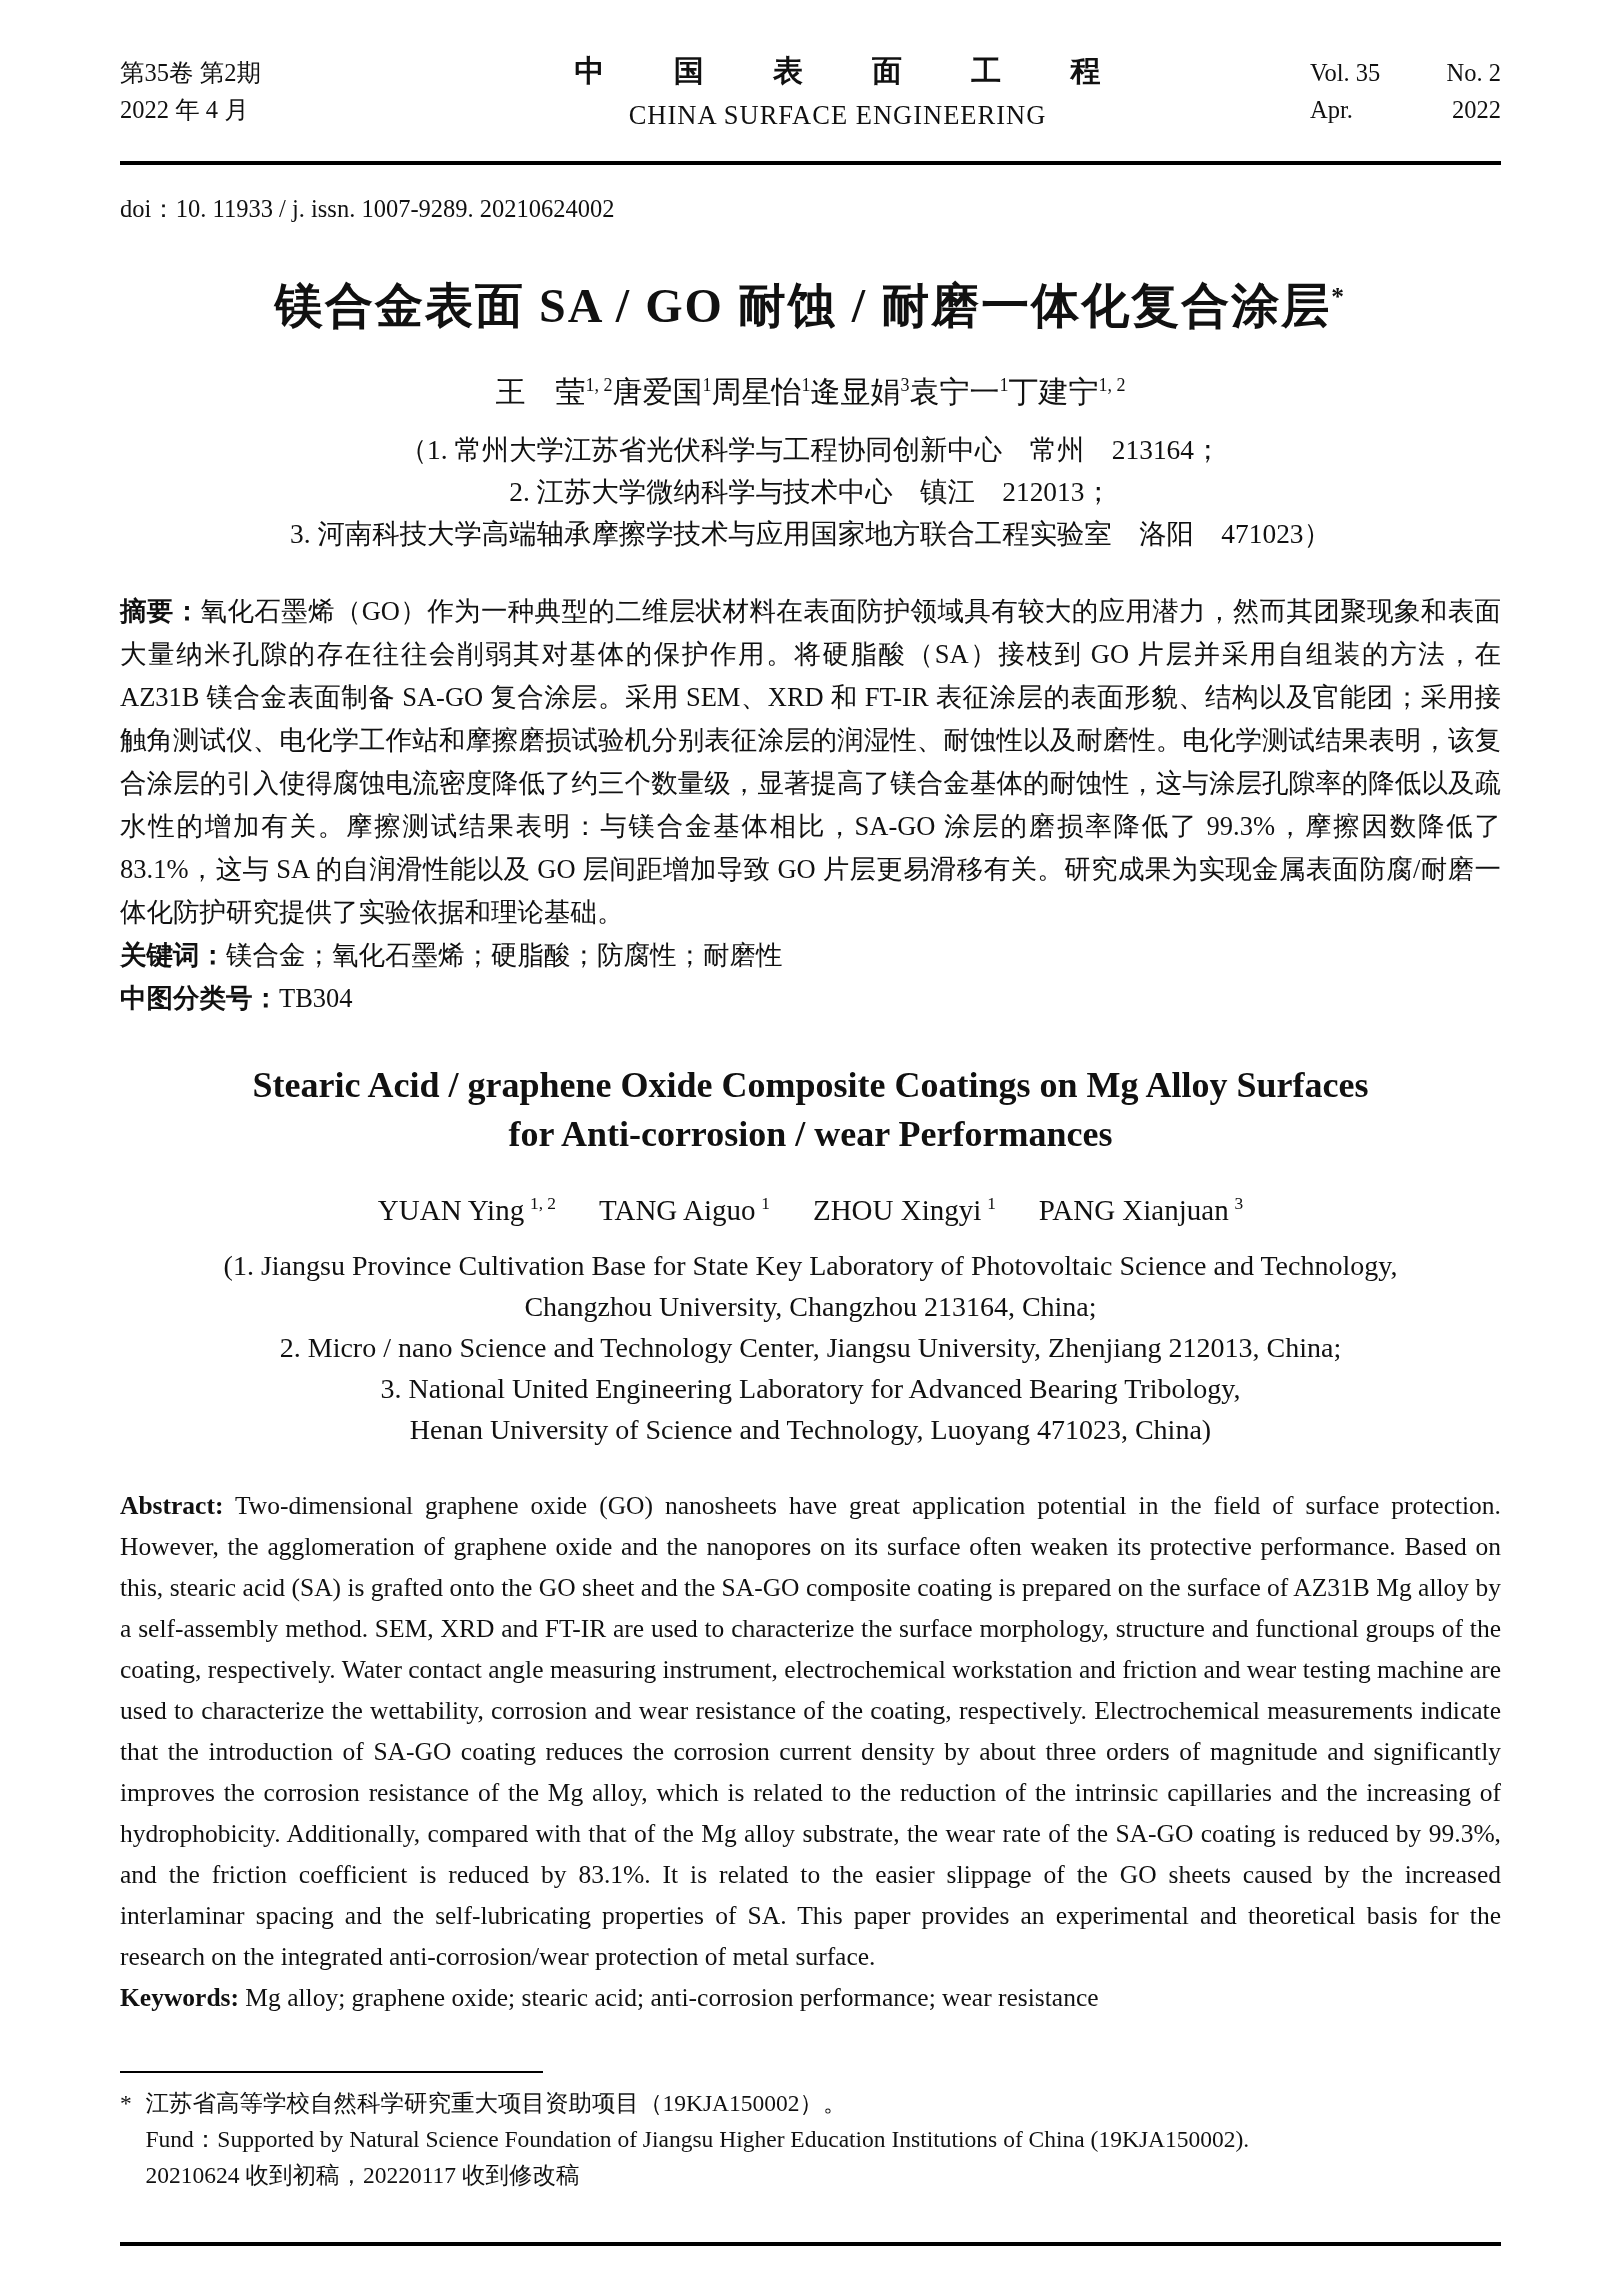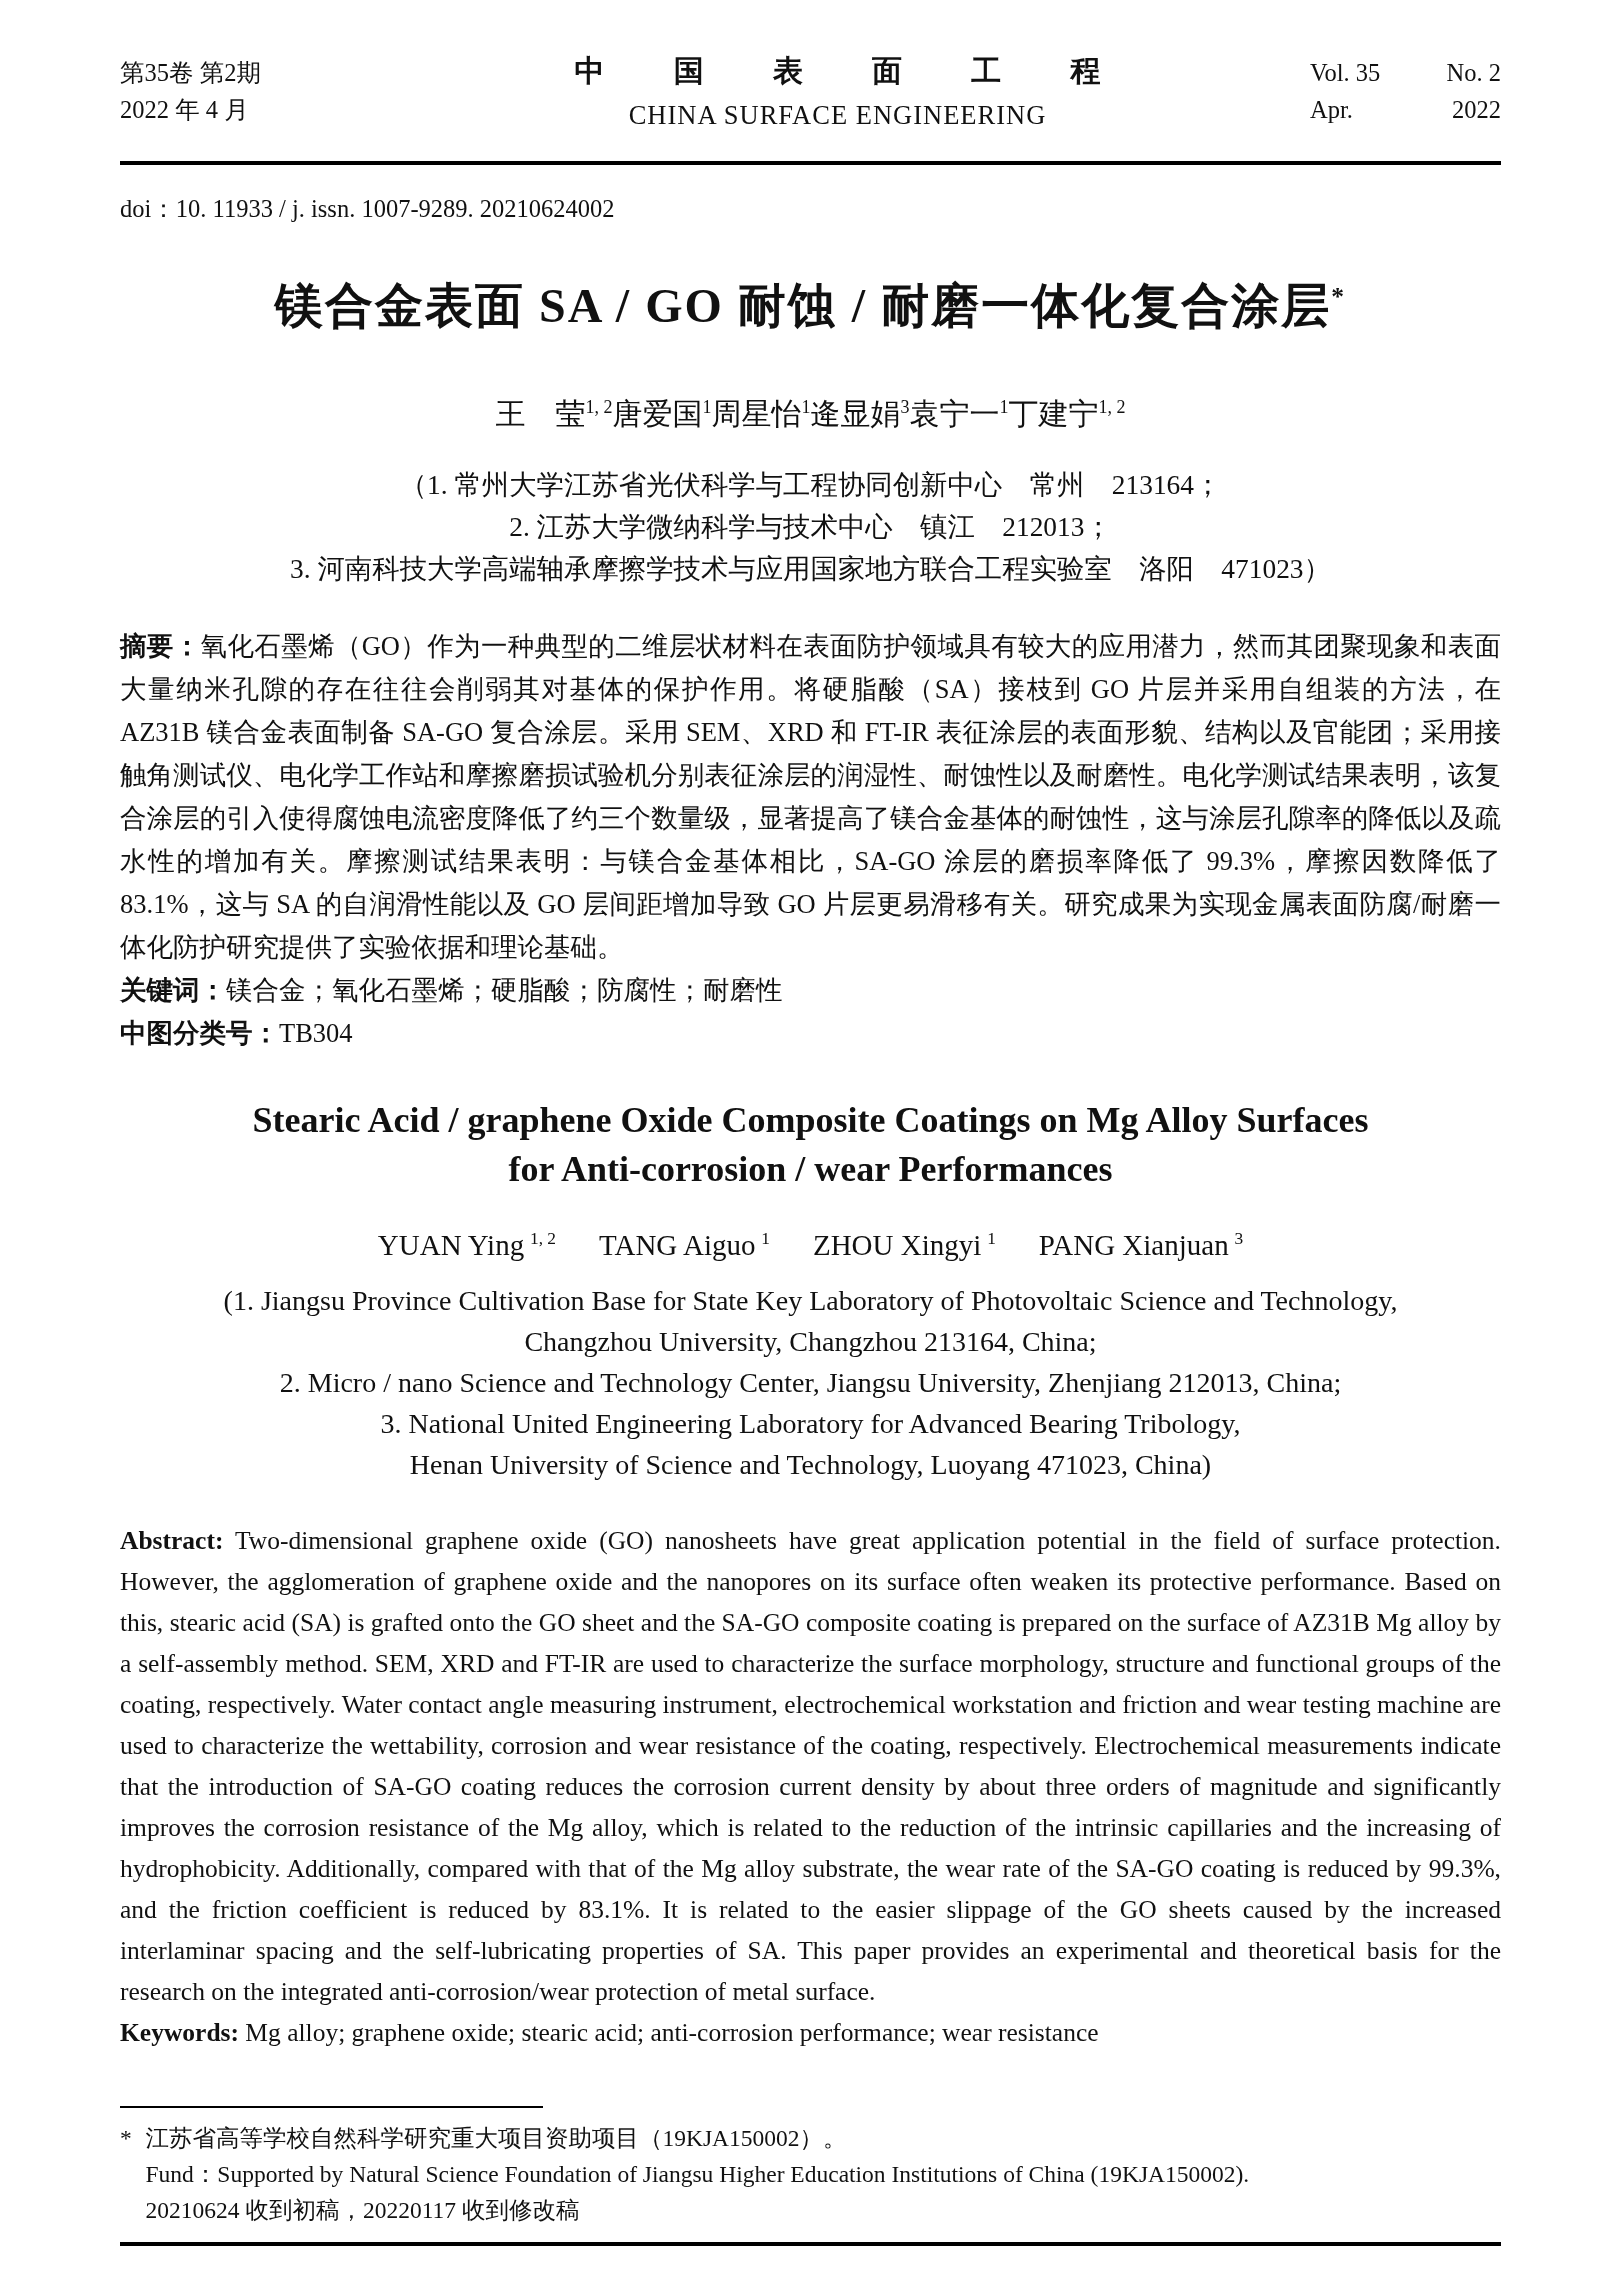--- a/index.html
+++ b/index.html
@@ -44,24 +44,24 @@
     font-weight: bold;
     letter-spacing: 2px;
   }
   .cn-title sup { font-size: 25.5px; }
 
   .authors-row {
     display: flex;
     justify-content: center;
     align-items: baseline;
   }
-  .cn-authors { margin-top: 56px; font-size: 30px; }
+  .cn-authors { margin-top: 34px; font-size: 30px; }
   sup.au { font-size: 0.6em; }
 
-  .cn-affils { margin-top: 29px; text-align: center; font-size: 27.4px; line-height: 42px; }
+  .cn-affils { margin-top: 16px; text-align: center; font-size: 27.4px; line-height: 42px; }
 
   .para {
     margin: 0;
     font-size: 26.5px;
     line-height: 43px;
     text-align: justify;
   }
   .cn-abstract { margin-top: 35px; }
   .blabel { font-weight: bold; }
   .meta-line { margin: 0; font-size: 26.5px; line-height: 43px; text-align: left; }

